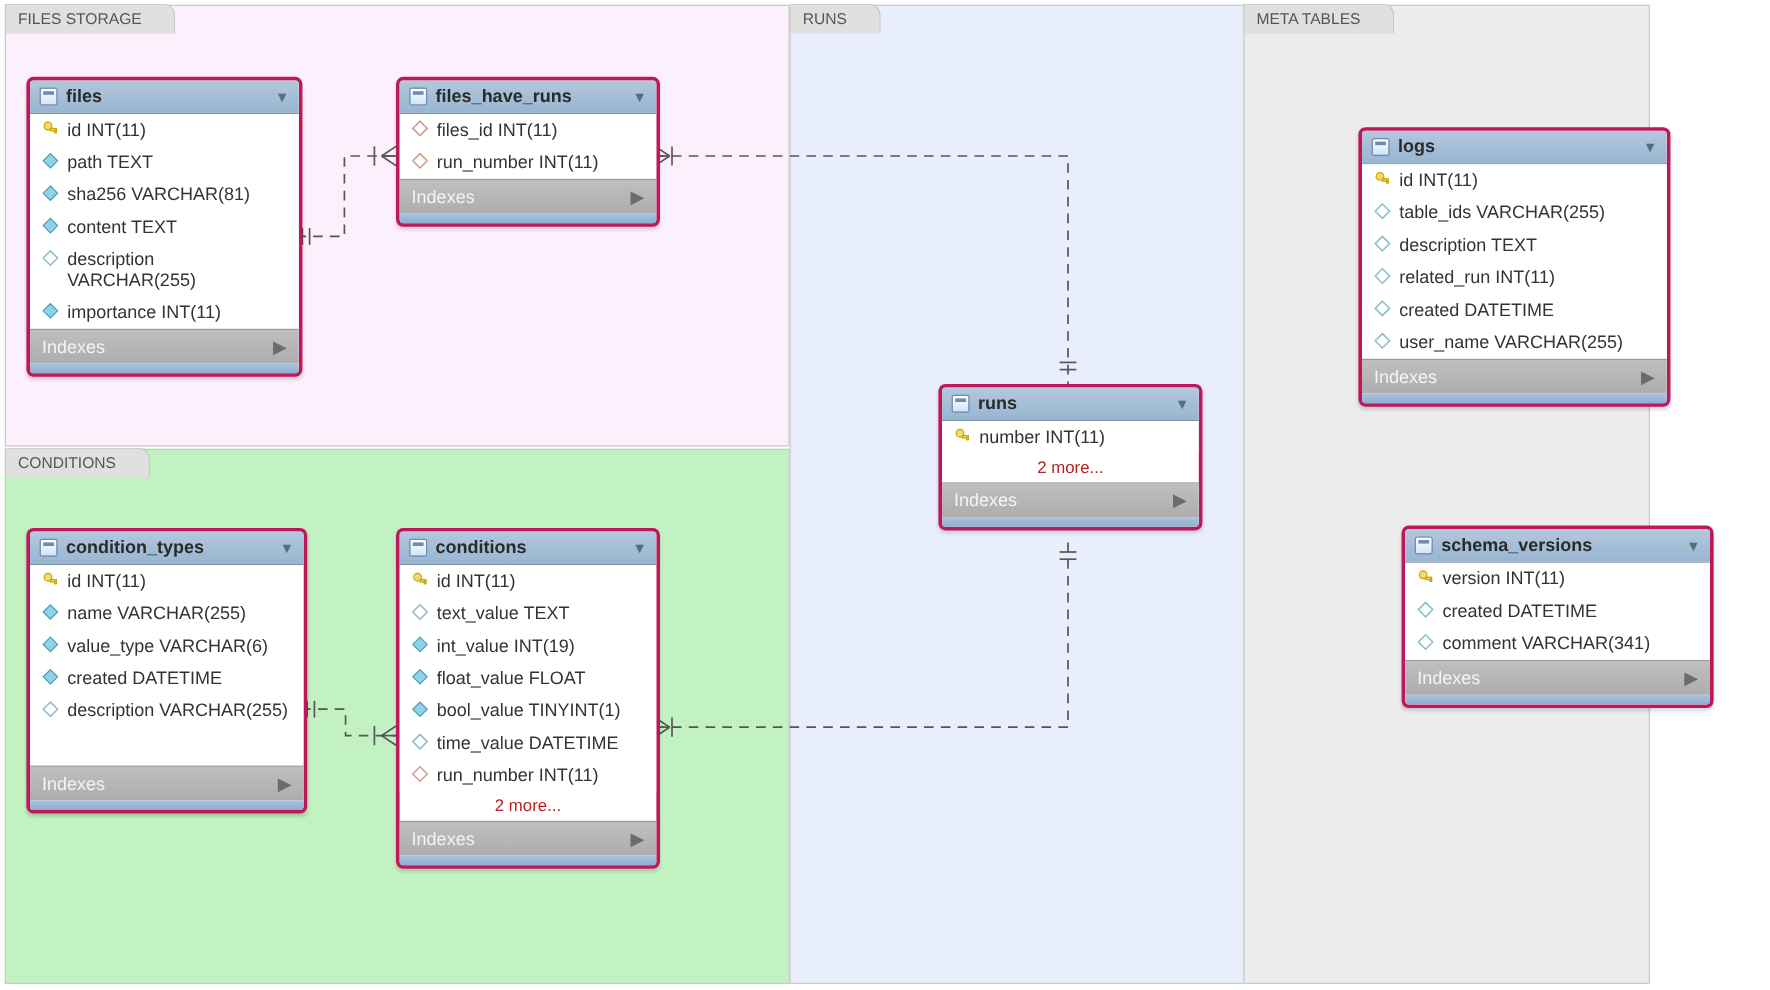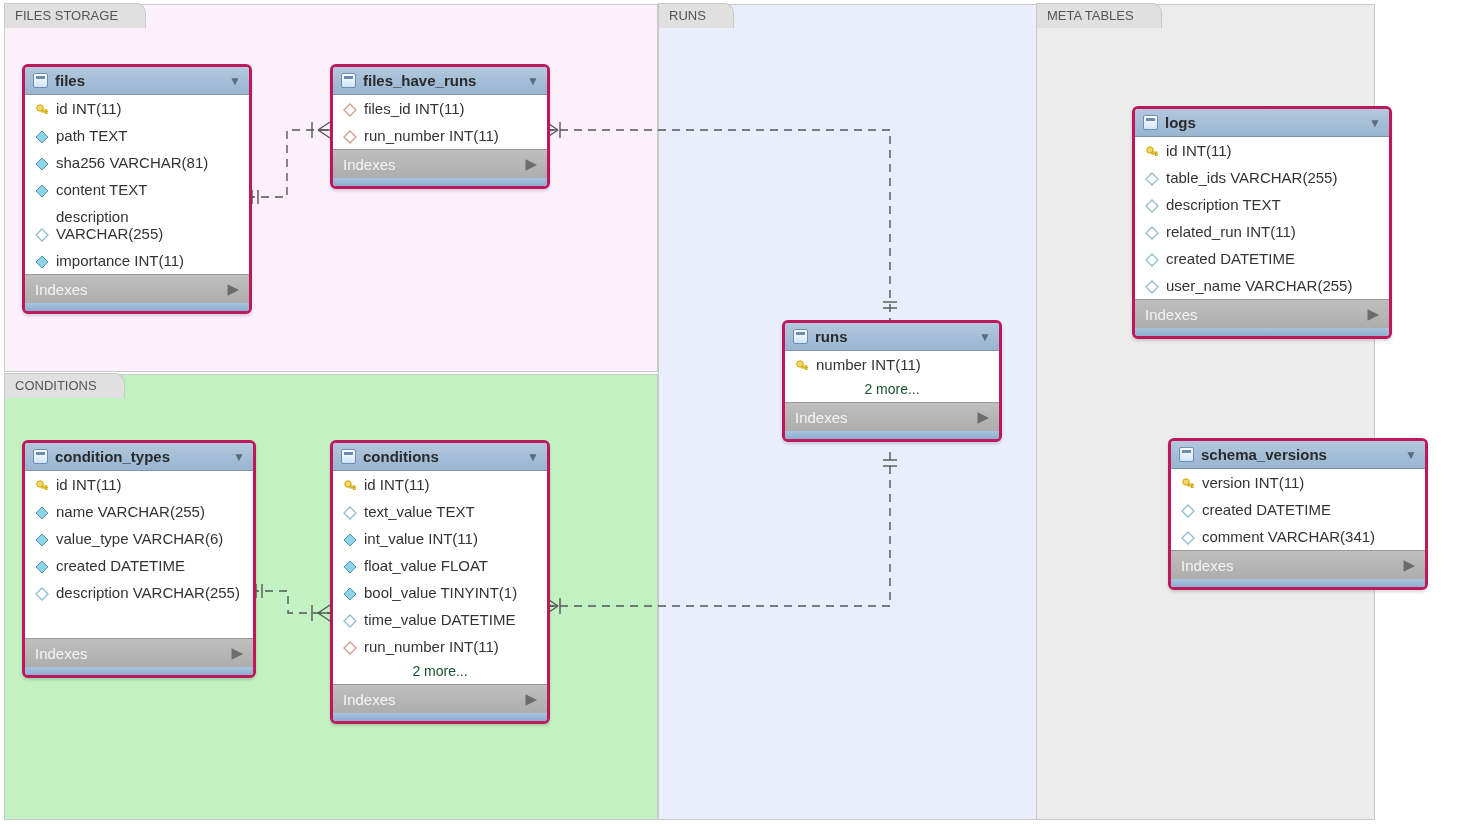--- a/index.html
+++ b/index.html
@@ -12,23 +12,23 @@
 #reg-files{left:4px;top:4px;width:654px;height:368px;background:#fdf0fd}
 #reg-conds{left:4px;top:374px;width:654px;height:446px;background:#c2f2c2}
 #reg-runs {left:658px;top:4px;width:430px;height:816px;background:#e9eefc}
 #reg-meta {left:1036px;top:4px;width:339px;height:816px;background:#ececec}
 
 
 .card{position:absolute;border:3px solid #be185d;border-radius:6px;background:#fff;box-shadow:0 2px 3px rgba(0,0,0,.15);overflow:hidden;min-width:200px}
 .card .hdr{background:linear-gradient(#b3c8dd,#98b5d1);display:flex;align-items:center;padding:5px 8px;font-weight:bold;color:#2a2a2a;border-bottom:1px solid #7f94aa}
 .card .hdr .triangle{margin-left:auto;color:#5a6b7c;font-size:12px}
 .card .body{background:#fff}
-.card .row{display:flex;align-items:flex-end;padding:5px 10px;font-size:15px;color:#333}
+.card .row{display:flex;align-items:flex-start;padding:5px 10px;font-size:15px;color:#333}
 .card .row .ico{width:14px;height:14px;margin-right:7px;flex:0 0 14px}
-.card .more{text-align:center;color:#14532d;font-size:14px;padding:3px 0 5px}
+.card .more{text-align:center;color:#b91c1c;font-size:14px;padding:3px 0 5px}
 .card .idx{background:linear-gradient(#bfbfbf,#adadad);color:#f4f4f4;font-weight:normal;padding:5px 10px;display:flex;align-items:center;border-top:1px solid #999}
 .card .idx .triangle{margin-left:auto;color:#6c6c6c}
 .card .foot{height:8px;background:linear-gradient(#a9c3dd,#8eaed0)}
 
 .ico svg{display:block}
 .triangle::before{content:"▼"}
 .idx .triangle::before{content:"▶"}
 
 
 svg.conn{position:absolute;top:0;left:0;width:1475px;height:825px;pointer-events:none}
@@ -276,21 +276,21 @@
             </svg>
           </span>
           <span>text_value TEXT</span>
         </div>
         <div class="row">
           <span class="ico">
             <svg viewBox="0 0 14 14">
               <path d="M7 1 L13 7 L7 13 L1 7 Z" fill="#8fd3e8" stroke="#4a9bb5"></path>
             </svg>
           </span>
-          <span>int_value INT(11)</span>
+          <span>int_value INT(19)</span>
         </div>
         <div class="row">
           <span class="ico">
             <svg viewBox="0 0 14 14">
               <path d="M7 1 L13 7 L7 13 L1 7 Z" fill="#8fd3e8" stroke="#4a9bb5"></path>
             </svg>
           </span>
           <span>float_value FLOAT</span>
         </div>
         <div class="row">

